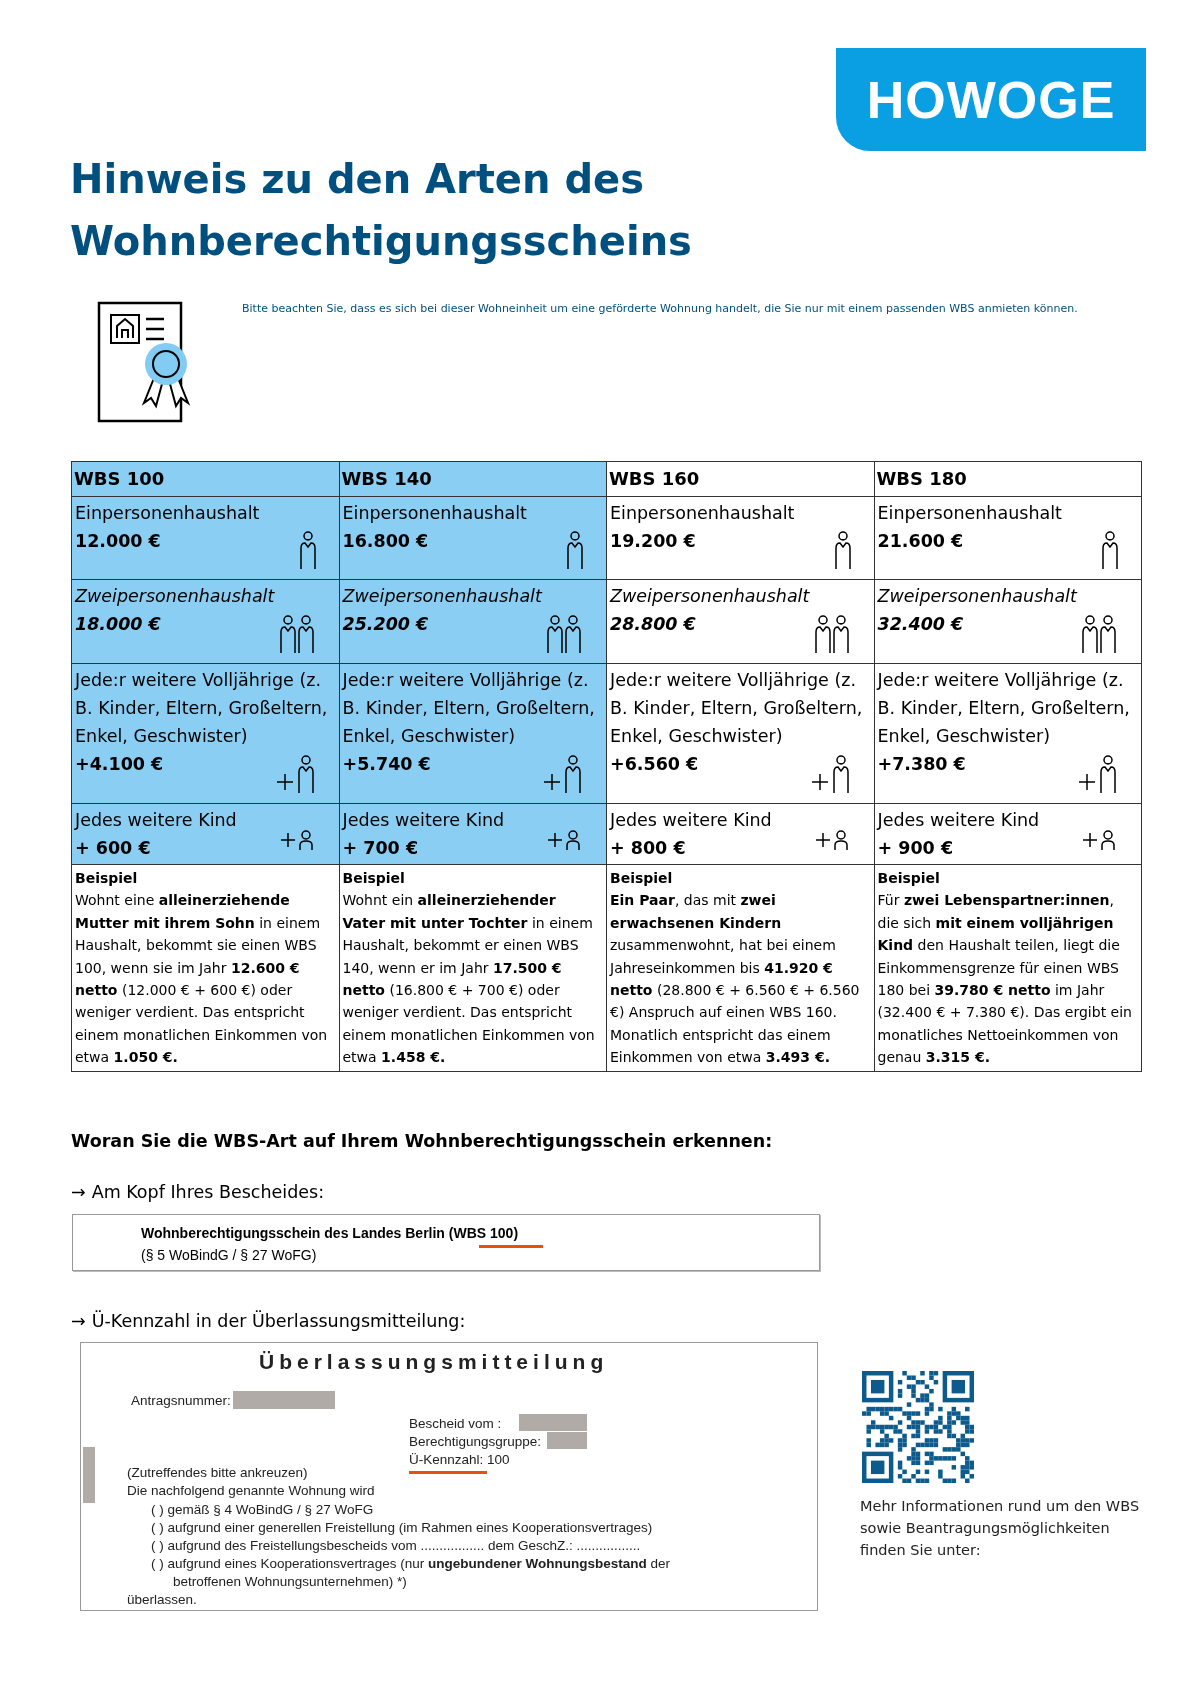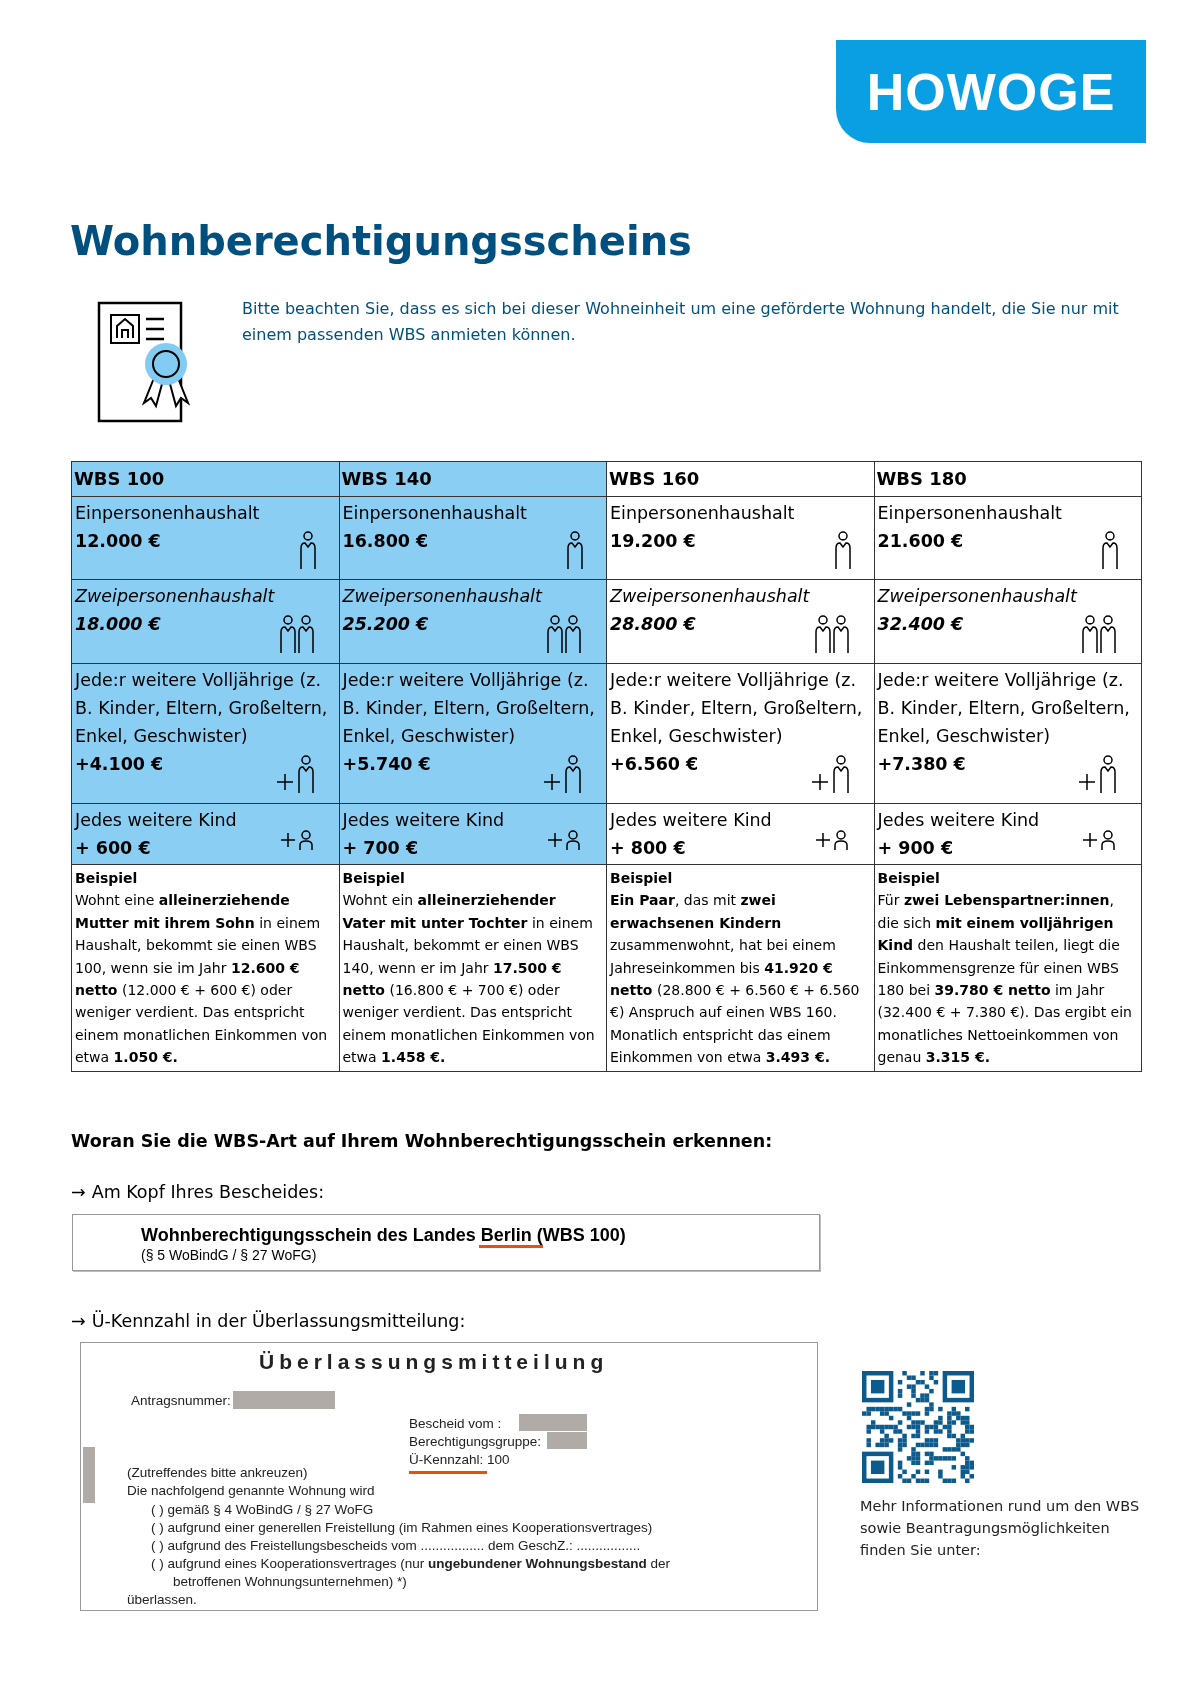--- a/index.html
+++ b/index.html
@@ -11,21 +11,21 @@
           display: flex; align-items: center; justify-content: center; }
   .logo span { color: #fff; font-family: "Liberation Sans", sans-serif; font-weight: 700;
                font-size: 52px; letter-spacing: 1px; }
 
   .title { position: absolute; left: 70px; top: 148px; margin: 0; color: #00507f;
            font-family: "DejaVu Sans", sans-serif; font-weight: 700; font-size: 40px; line-height: 62px; }
 
   .cert-icon { position: absolute; left: 96px; top: 300px; width: 110px; height: 125px; }
 
   .intro { position: absolute; left: 242px; top: 296px; width: 880px; color: #00507f;
-           font-size: 16px; line-height: 26px; }
+           font-size: 11px; line-height: 26px; }
   .intro p { margin: 0 0 28px 0; }
   .intro b { font-weight: 700; }
 
   table.wbs { position: absolute; left: 71px; top: 461px; width: 1071px; border-collapse: collapse;
               table-layout: fixed; font-family: "DejaVu Sans", sans-serif; }
   table.wbs td { border: 1.5px solid #333; vertical-align: top; padding: 2px 3px; position: relative; }
   table.wbs td.hl { background: #8bcef4; }
   .hdr { font-weight: 700; font-size: 18px; height: 30px; line-height: 30px; padding-left: 2px !important; }
   .lbl { font-size: 17.5px; line-height: 28px; }
   .amt { font-weight: 700; font-size: 17.5px; line-height: 28px; }
@@ -37,43 +37,43 @@
   .r5 b { font-weight: 700; }
   .person-icon { position: absolute; right: 22px; bottom: 8px; }
   .r4 .person-icon { bottom: 12px; right: 24px; }
 
   .section-head { position: absolute; left: 71px; top: 1131px; margin: 0; font-weight: 700; font-size: 17.5px; }
   .arrow-label { position: absolute; left: 71px; font-size: 17.5px; }
   .arrow-label .arr { margin-right: 6px; }
 
   .doc-box1 { position: absolute; left: 72px; top: 1214px; width: 746px; height: 55px;
               border: 1.5px solid #999; box-shadow: 1px 1px 0 #bbb; font-family: "Liberation Sans", sans-serif; }
-  .doc-box1 .l1 { position: absolute; left: 68px; top: 10px; font-weight: 700; font-size: 18px; }
+  .doc-box1 .l1 { position: absolute; left: 68px; top: 10px; font-weight: 700; font-size: 14px; }
   .doc-box1 .l2 { position: absolute; left: 68px; top: 32px; font-size: 14px; }
   .uline { position: absolute; height: 3px; background: #e8500f; }
 
   .doc-box2 { position: absolute; left: 80px; top: 1342px; width: 736px; height: 267px;
               border: 1.5px solid #999; font-family: "Liberation Sans", sans-serif; font-size: 13.5px; color: #222; }
   .doc-box2 .head { position: absolute; left: 178px; top: 7px; font-weight: 700; font-size: 21px; letter-spacing: 5px; }
   .redact { position: absolute; background: #b1aba8; }
   .d2 { position: absolute; white-space: nowrap; }
 
   .qr { position: absolute; left: 862px; top: 1371px; width: 112px; height: 112px; }
   .more-info { position: absolute; left: 860px; top: 1495px; width: 290px; font-size: 14.5px; line-height: 22px; color: #222; }
   .more-info a { color: #0a74c4; text-decoration: underline; display: block; }
 </style>
 </head>
 <body>
 
-<div class="logo" style="background: rgb(10, 158, 227);">
+<div class="logo" style="background: rgb(10, 158, 227); margin-top: 8px;">
   <span>HOWOGE</span>
 </div>
 
 <h1 class="title" style="color: rgb(0, 80, 127);">
-  <br>
+  <span>Hinweis zu den Arten des</span><br>
   <span>Wohnberechtigungsscheins</span>
 </h1>
 
 <svg class="cert-icon" viewBox="0 0 110 125">
   <rect x="3" y="3" width="82" height="118" fill="#fff" stroke="#000" stroke-width="2.5"></rect>
   <rect x="15" y="15" width="28" height="28" fill="none" stroke="#000" stroke-width="2"></rect>
   <path d="M21 38 V26 L29 19 L37 26 V38" fill="none" stroke="#000" stroke-width="2"></path>
   <path d="M26 38 V30 H32 V38" fill="none" stroke="#000" stroke-width="2"></path>
   <line x1="50" y1="19" x2="68" y2="19" stroke="#000" stroke-width="2.5"></line>
   <line x1="50" y1="29" x2="68" y2="29" stroke="#000" stroke-width="2.5"></line>

